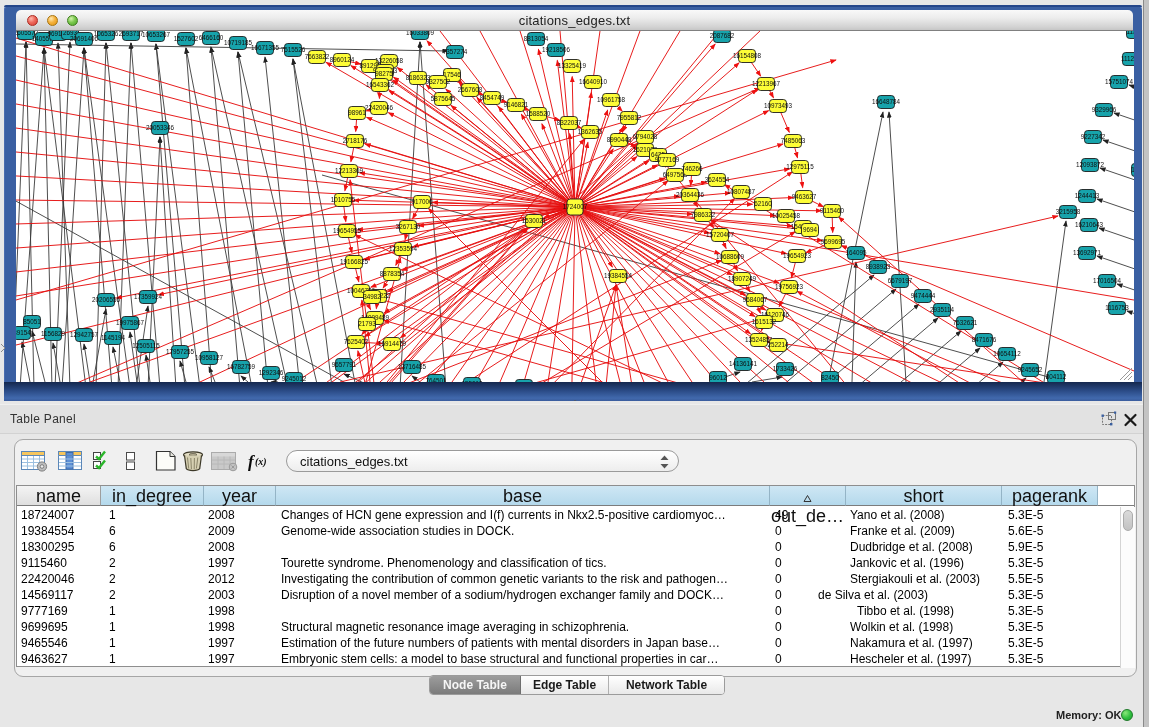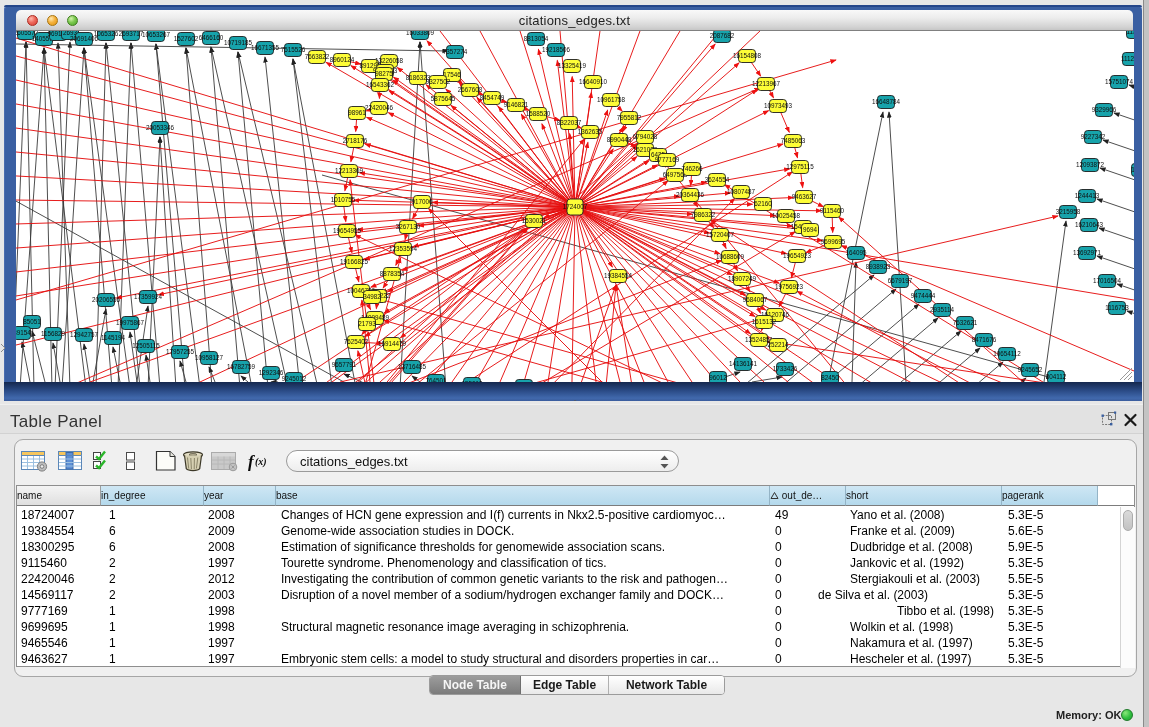--- a/index.html
+++ b/index.html
@@ -9,26 +9,26 @@
 #titlebar .t{position:absolute;width:100%;text-align:center;top:3px;font-size:13px;color:#222;letter-spacing:.2px}
 .tl{position:absolute;top:5px;width:11px;height:11px;border-radius:50%}
 .tl.r{left:11px;background:radial-gradient(circle at 35% 30%,#ffb9ae,#ee6a5d 45%,#d43b30);border:1px solid #ac2b22}
 .tl.y{left:31px;background:radial-gradient(circle at 35% 30%,#ffe9b0,#f5b23e 45%,#e1930f);border:1px solid #a8740e}
 .tl.g{left:51px;background:radial-gradient(circle at 35% 30%,#d3f3ac,#7cc94f 45%,#4ba32a);border:1px solid #3f7d1e}
 #canvas{position:absolute;left:12px;top:26px;width:1118px;height:351px;background:#fff;overflow:hidden}
 #botband{position:absolute;left:0;top:377px;width:1138px;height:19px;background:linear-gradient(#15284e,#2a4a85 45%,#4169ad 85%,#3a5c9d)}
 #rightstrip{position:absolute;left:1143px;top:0;width:6px;height:727px;background:#c3c3c3;border-left:1px solid #8a8a8a}
 #divmark{position:absolute;left:569px;top:400px;width:12px;height:5px;color:#555;font-size:8px;line-height:5px;text-align:center}
 #tpbar{position:absolute;left:0;top:404px;width:1149px;height:30px;background:#e2e2e2;border-top:1px solid #efefef;border-bottom:1px solid #d2d2d2}
-#tpbar .t{position:absolute;left:10px;top:7px;font-size:17px;color:#333;letter-spacing:.3px}
+#tpbar .t{position:absolute;left:10px;top:7px;font-size:12px;color:#333;letter-spacing:.3px}
 #panel{position:absolute;left:14px;top:439px;width:1123px;height:238px;background:#f0f0f0;border:1px solid #a6a6a6;border-radius:9px}
 #combo{position:absolute;left:271px;top:10px;width:393px;height:22px;background:linear-gradient(#ffffff,#ededed);border:1px solid #9a9a9a;border-radius:11px}
 #combo .t{position:absolute;left:13px;top:3px;font-size:13px;color:#111}
 #scroll{position:absolute;left:1px;top:45px;width:1119px;height:182px;background:#fff;border:1px solid #8e8e8e}
-.th{position:absolute;top:0;height:20px;background:linear-gradient(#cfe7f4,#b4d9ec);border-right:1px solid #94b4c6;border-bottom:1px solid #7c7c7c;font-size:10px;line-height:20px;color:#111}
+.th{position:absolute;top:0;height:20px;background:linear-gradient(#cfe7f4,#b4d9ec);border-right:1px solid #94b4c6;border-bottom:1px solid #7c7c7c;text-align:center;font-size:18px;line-height:20px;color:#111}
 .th.g{background:linear-gradient(#f4f4f4,#dfdfdf);border-right:1px solid #9e9e9e}
 .th.c{background:#fff;border-right:none;border-bottom:1px solid #7c7c7c}
 .tr{position:absolute;left:0;width:1081px;height:16px;font-size:12px;line-height:16px;color:#000;white-space:nowrap}
 .tr span{position:absolute;top:0}
 #sbar{position:absolute;left:1103px;top:21px;width:15px;height:161px;background:#fcfcfc;border-left:1px solid #d4d4d4}
 #sbar .thumb{position:absolute;left:2px;top:3px;width:10px;height:21px;border-radius:5px;background:linear-gradient(#dadada,#c2c2c2);border:1px solid #ababab}
 #tabs{position:absolute;left:429px;top:675px;height:20px;display:flex;border:1px solid #9b9b9b;border-radius:4px;overflow:hidden;background:#fff}
 #tabs .tab{height:100%;font-size:12px;font-weight:bold;line-height:19px;text-align:center;color:#1a1a1a;background:linear-gradient(#ffffff,#e9e9e9);border-right:1px solid #b0b0b0}
 #tabs .tab.sel{background:linear-gradient(#9d9d9d,#7b7b7b);color:#f6f6f6;border-right:1px solid #6f6f6f}
 #tabs .tab:last-child{border-right:none}
@@ -735,32 +735,31 @@
           <span style="left:191px">2009</span>
           <span style="left:264px">Genome-wide association studies in DOCK.</span>
           <span style="left:758px">0</span>
           <span style="left:833px">Franke et al. (2009)</span>
           <span style="left:991px">5.6E-5</span>
         </div>
         <div class="tr" style="top:53px">
           <span style="left:4px">18300295</span>
           <span style="left:92px">6</span>
           <span style="left:191px">2008</span>
-          <span style="left:264px">Estimation of significance thresholds for genomewide association scans.</span>
           <span style="left:758px">0</span>
           <span style="left:833px">Dudbridge et al. (2008)</span>
           <span style="left:991px">5.9E-5</span>
         </div>
         <div class="tr" style="top:69px">
           <span style="left:4px">9115460</span>
           <span style="left:92px">2</span>
           <span style="left:191px">1997</span>
           <span style="left:264px">Tourette syndrome. Phenomenology and classification of tics.</span>
           <span style="left:758px">0</span>
-          <span style="left:833px">Jankovic et al. (1992)</span>
+          <span style="left:833px">Jankovic et al. (1996)</span>
           <span style="left:991px">5.3E-5</span>
         </div>
         <div class="tr" style="top:85px">
           <span style="left:4px">22420046</span>
           <span style="left:92px">2</span>
           <span style="left:191px">2012</span>
           <span style="left:264px">Investigating the contribution of common genetic variants to the risk and pathogen…</span>
           <span style="left:758px">0</span>
           <span style="left:833px">Stergiakouli et al. (2003)</span>
           <span style="left:991px">5.5E-5</span>
@@ -772,45 +771,46 @@
           <span style="left:264px">Disruption of a novel member of a sodium/hydrogen exchanger family and DOCK…</span>
           <span style="left:758px">0</span>
           <span style="left:801px">de Silva et al. (2003)</span>
           <span style="left:991px">5.3E-5</span>
         </div>
         <div class="tr" style="top:117px">
           <span style="left:4px">9777169</span>
           <span style="left:92px">1</span>
           <span style="left:191px">1998</span>
           <span style="left:758px">0</span>
-          <span style="left:880px">Tibbo et al. (1998)</span>
+          <span style="left:840px">Tibbo et al. (1998)</span>
           <span style="left:991px">5.3E-5</span>
         </div>
         <div class="tr" style="top:133px">
           <span style="left:4px">9699695</span>
           <span style="left:92px">1</span>
           <span style="left:191px">1998</span>
           <span style="left:264px">Structural magnetic resonance image averaging in schizophrenia.</span>
           <span style="left:758px">0</span>
           <span style="left:833px">Wolkin et al. (1998)</span>
           <span style="left:991px">5.3E-5</span>
         </div>
         <div class="tr" style="top:149px">
           <span style="left:4px">9465546</span>
           <span style="left:92px">1</span>
           <span style="left:191px">1997</span>
+          <span style="left:264px">Estimation of the future numbers of patients with mental disorders in Japan base…</span>
           <span style="left:758px">0</span>
           <span style="left:833px">Nakamura et al. (1997)</span>
           <span style="left:991px">5.3E-5</span>
         </div>
         <div class="tr" style="top:165px">
           <span style="left:4px">9463627</span>
           <span style="left:92px">1</span>
           <span style="left:191px">1997</span>
-          <span style="left:264px">Embryonic stem cells: a model to study structural and disorders properties in car…</span>
+          <span style="left:264px">Embryonic stem cells: a model to base structural and functional properties in car…</span>
           <span style="left:758px">0</span>
           <span style="left:833px">Hescheler et al. (1997)</span>
           <span style="left:991px">5.3E-5</span>
         </div>
      <div id="sbar">
           <div class="thumb" style="top:3px"></div>
         </div>
    </div>
  </div>
  <div id="tabs">

